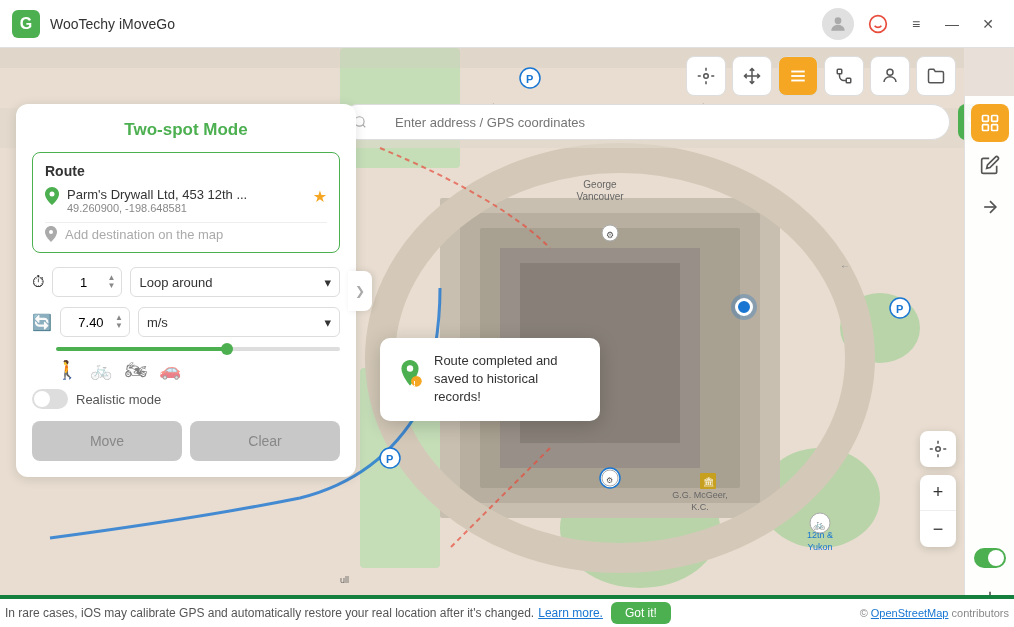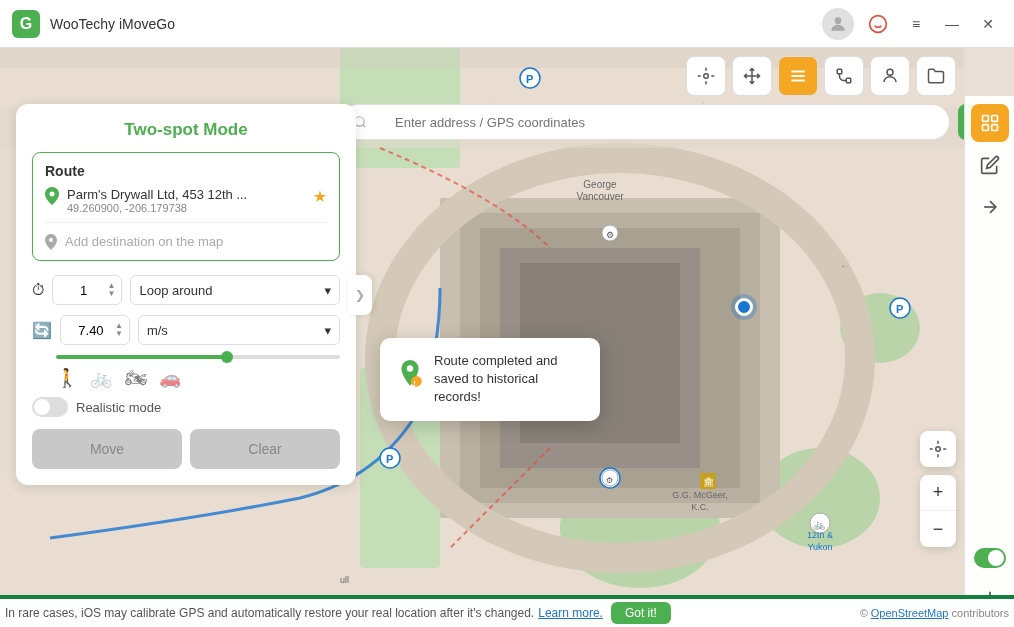--- a/index.html
+++ b/index.html
@@ -57,21 +57,21 @@
       box-shadow: 0 2px 12px rgba(0,0,0,0.12); z-index: 60;
     }
     .panel-title { text-align: center; font-size: 17px; font-weight: 600; color: #4caf50; margin-bottom: 12px; }
 
     .route-box { border: 1.5px solid #4caf50; border-radius: 8px; padding: 10px 12px; margin-bottom: 14px; }
     .route-label { font-size: 14px; font-weight: 600; color: #333; margin-bottom: 8px; }
     .route-from { display: flex; align-items: flex-start; gap: 8px; margin-bottom: 8px; }
     .route-addr { font-size: 13px; font-weight: 500; color: #333; }
     .route-coord { font-size: 11px; color: #888; }
     .route-star { margin-left: auto; color: #f5a623; font-size: 16px; cursor: pointer; }
-    .route-to { display: flex; align-items: flex-start; gap: 8px; color: #aaa; font-size: 13px; padding-top: 11px; border-top: 1px solid #eee; margin-top: 4px; }
+    .route-to { display: flex; align-items: flex-end; gap: 8px; color: #aaa; font-size: 13px; padding-top: 3px; border-top: 1px solid #eee; margin-top: 4px; }
 
     .controls-row { display: flex; align-items: center; gap: 8px; margin-bottom: 10px; }
     .number-input {
       width: 70px; height: 30px; border: 1px solid #ddd; border-radius: 6px;
       display: flex; align-items: center; justify-content: space-between; padding: 0 6px;
       font-size: 13px;
     }
     .number-input .val { flex: 1; text-align: center; }
     .number-input .arrows { display: flex; flex-direction: column; gap: 0; }
     .arrow-btn { font-size: 8px; cursor: pointer; color: #888; line-height: 1; }
@@ -351,21 +351,21 @@
       <div class="route-label">Route</div>
       <div class="route-from">
         <div style="display:flex;flex-direction:column;align-items:center;gap:2px;">
           <svg width="14" height="18" viewBox="0 0 14 18">
             <path d="M7 0C3.13 0 0 3.13 0 7c0 5.25 7 11 7 11s7-5.75 7-11C14 3.13 10.87 0 7 0z" fill="#4caf50"></path>
             <circle cx="7" cy="7" r="2.5" fill="white"></circle>
           </svg>
         </div>
         <div style="flex:1;">
           <div class="route-addr">Parm's Drywall Ltd, 453 12th ...</div>
-          <div class="route-coord">49.260900, -206.179738</div>
+          <div class="route-coord">49.260900, -198.648581</div>
         </div>
         <div class="route-star">★</div>
       </div>
       <div class="route-to">
         <svg width="12" height="16" viewBox="0 0 12 16">
           <path d="M6 0C2.69 0 0 2.69 0 6c0 4.5 6 10 6 10s6-5.5 6-10C12 2.69 9.31 0 6 0z" fill="#aaa"></path>
           <circle cx="6" cy="6" r="2" fill="white"></circle>
         </svg>
         <span>Add destination on the map</span>
       </div>

